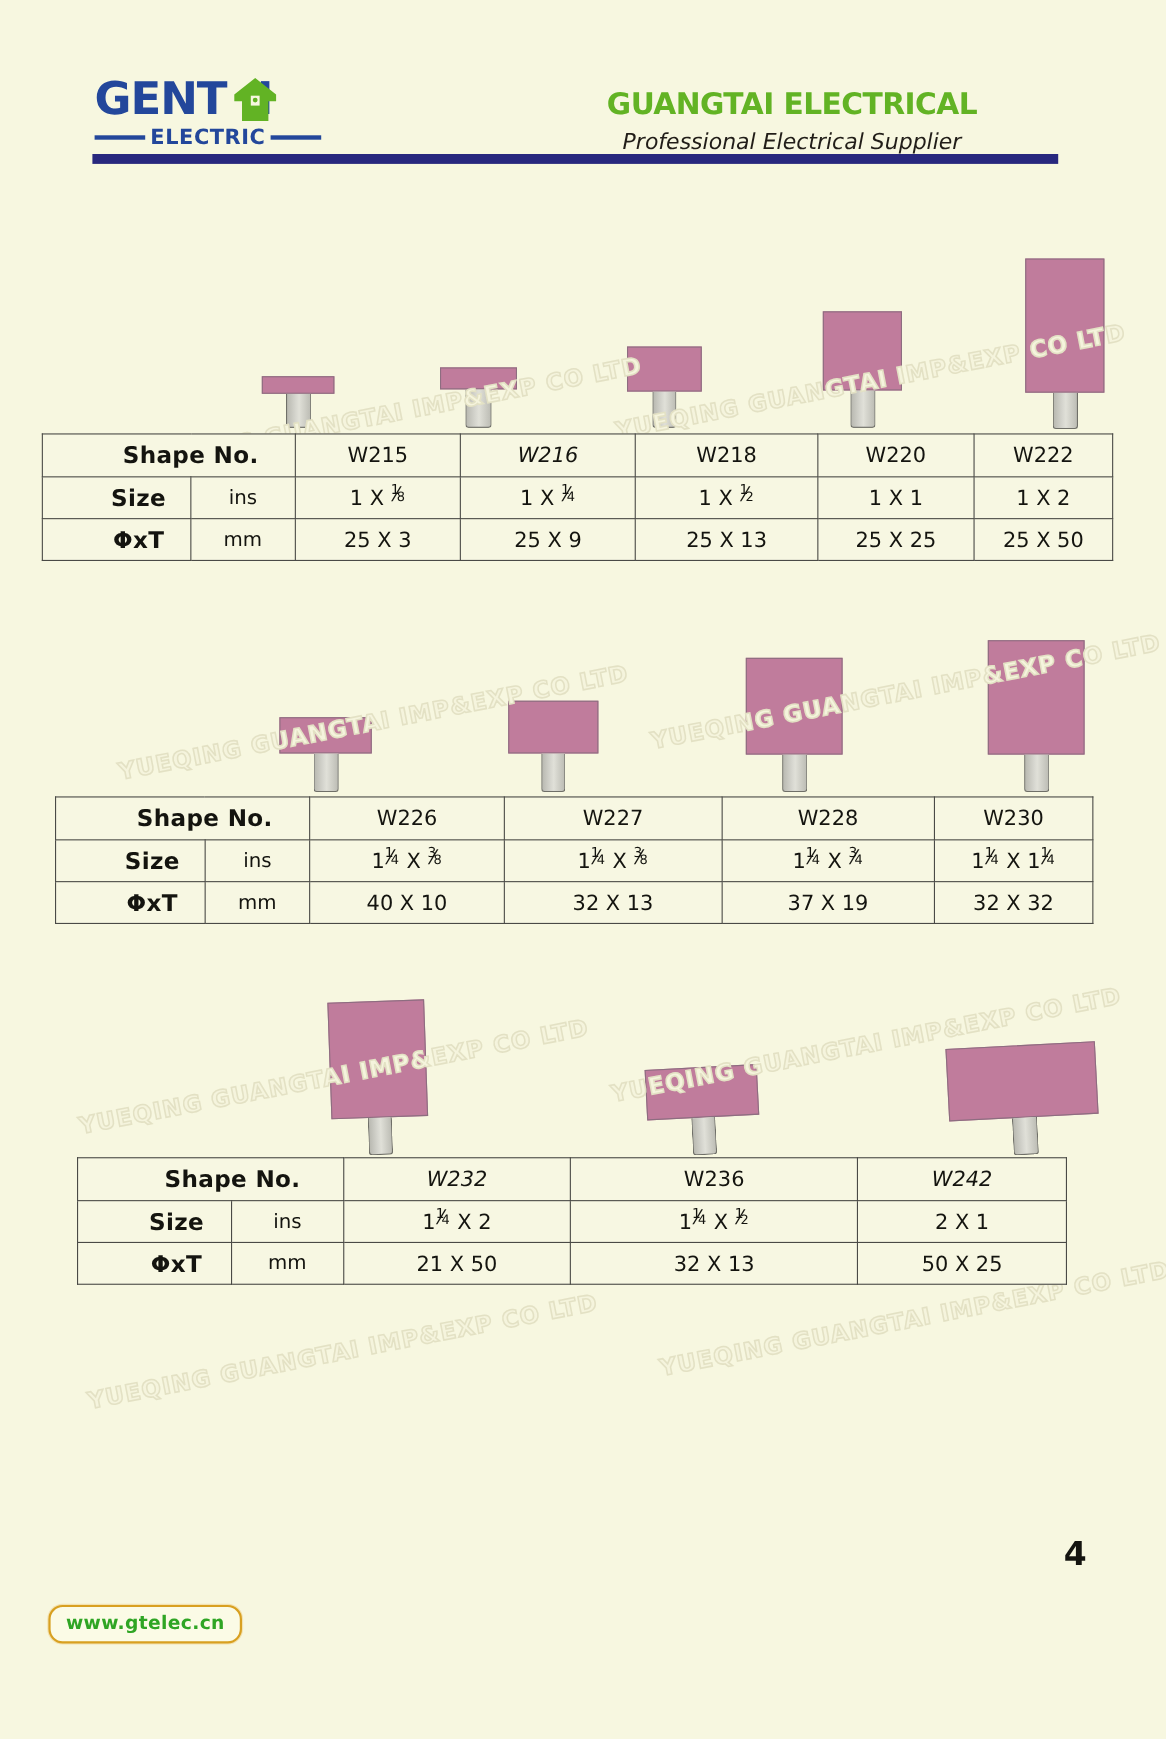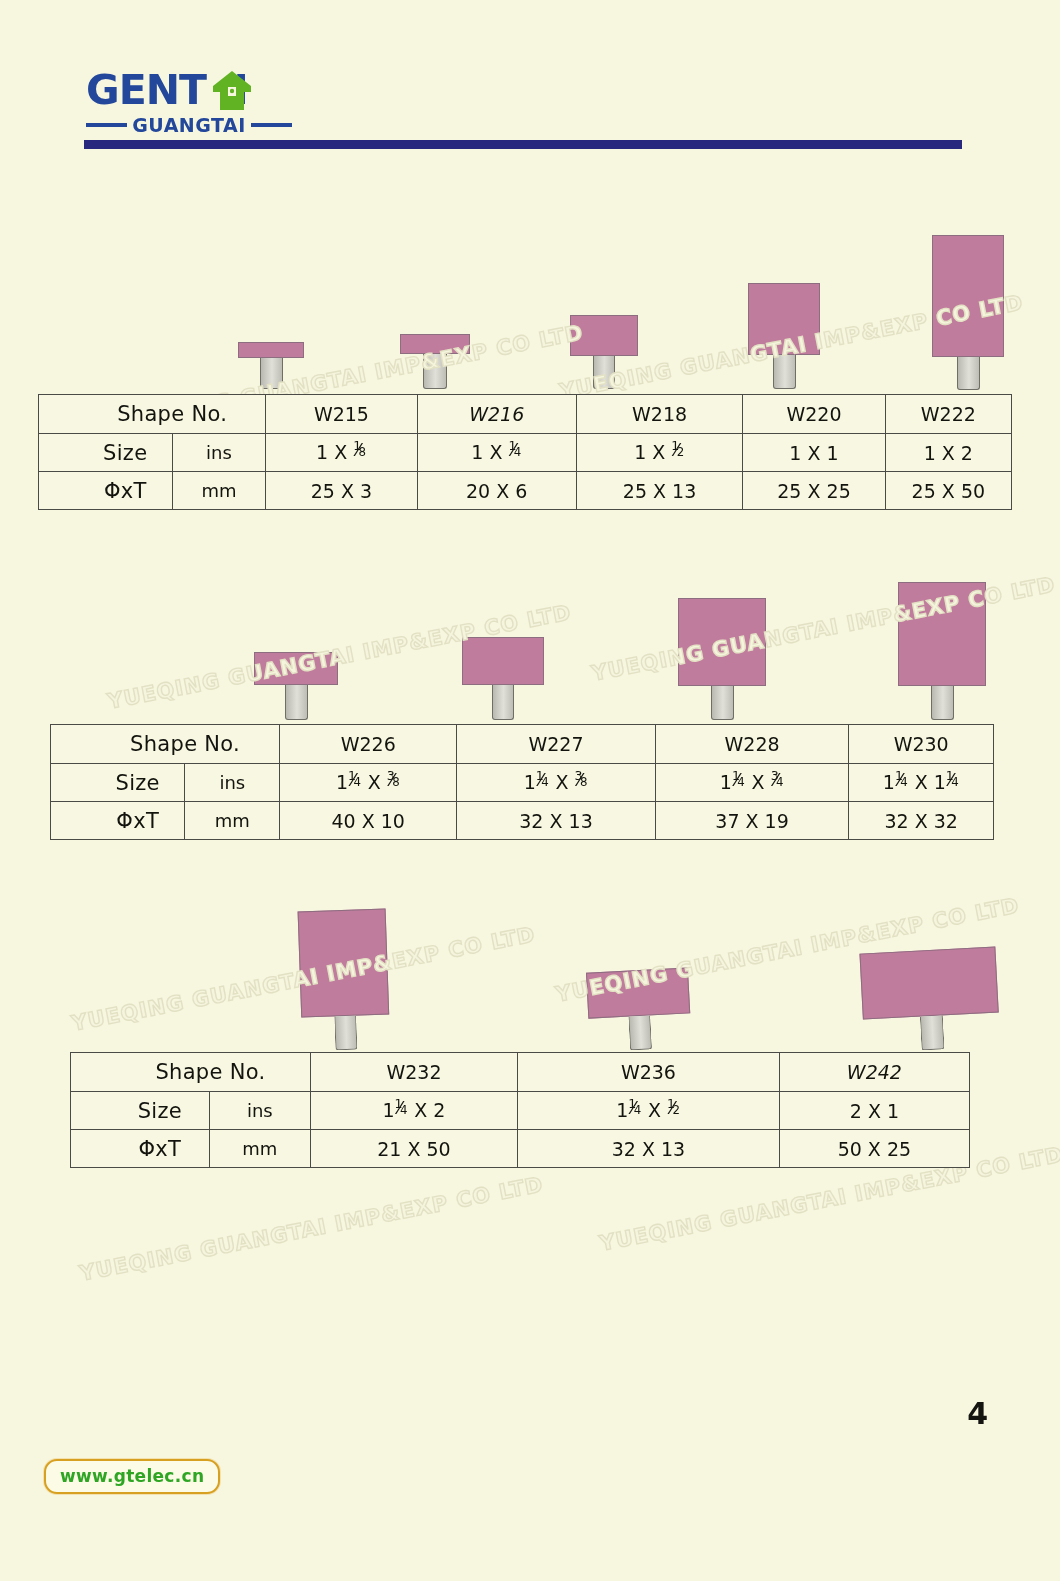--- a/index.html
+++ b/index.html
@@ -159,21 +159,21 @@
     font-family: "DejaVu Sans", sans-serif;
     font-size: 19px;
     color: #14140f;
     text-align: center;
     vertical-align: middle;
     padding: 0 4px;
     background: #f7f7e2;
     white-space: nowrap;
   }
   .spec-table td.rowlabel {
-    font-weight: normal;
+    font-weight: bold;
     font-size: 21px;
     letter-spacing: 0.3px;
     padding-left: 44px;
   }
   .spec-table td.unit {
     font-size: 18px;
   }
   .spec-table td.value {
     font-weight: normal;
   }
@@ -243,25 +243,29 @@
     <div id="logo-wordmark">
       <span>GENT</span><span style="visibility:hidden">A</span><span>I</span>
       <svg class="logo-house" viewBox="0 0 40 41">
         <polygon points="20,1 39,16 39,22 32,22 32,40 8,40 8,22 1,22 1,16" fill="#62b324"></polygon>
         <rect x="16" y="17" width="8" height="9" fill="#f7f7e0"></rect>
         <circle cx="20" cy="21" r="2.2" fill="#62b324"></circle>
       </svg>
     </div>
     <div id="logo-sub">
       <span class="rule"></span>
-      <span class="txt">GUANGTAI</span>
+      <span class="txt">ELECTRIC</span>
       <span class="rule"></span>
     </div>
   </div>
 
+  <div id="brand-titles">
+    <div id="company-name">GUANGTAI ELECTRICAL</div>
+    <div id="company-tagline">Professional Electrical Supplier</div>
+  </div>
 
   <div id="header-rule"></div>
 </div>
 
 <div class="watermark" style="left:120px; top:410px;">YUEQING GUANGTAI IMP&amp;EXP CO LTD</div>
 <div class="watermark" style="left:560px; top:380px;">YUEQING GUANGTAI IMP&amp;EXP CO LTD</div>
 <div class="watermark" style="left:108px; top:690px;">YUEQING GUANGTAI IMP&amp;EXP CO LTD</div>
 <div class="watermark" style="left:592px; top:662px;">YUEQING GUANGTAI IMP&amp;EXP CO LTD</div>
 <div class="watermark" style="left:72px; top:1012px;">YUEQING GUANGTAI IMP&amp;EXP CO LTD</div>
 <div class="watermark" style="left:556px; top:983px;">YUEQING GUANGTAI IMP&amp;EXP CO LTD</div>
@@ -307,21 +311,21 @@
     <td class="value"><span class="mixnum">1 X </span><span class="frac"><span class="n">1</span><span class="s">⁄</span><span class="d">8</span></span></td>
     <td class="value"><span class="mixnum">1 X </span><span class="frac"><span class="n">1</span><span class="s">⁄</span><span class="d">4</span></span></td>
     <td class="value"><span class="mixnum">1 X </span><span class="frac"><span class="n">1</span><span class="s">⁄</span><span class="d">2</span></span></td>
     <td class="value">1 X 1</td>
     <td class="value">1 X 2</td>
   </tr>
   <tr class="r-dim">
     <td class="rowlabel">ΦxT</td>
     <td class="unit">mm</td>
     <td class="value">25 X 3</td>
-    <td class="value">20 X 6</td>
+    <td class="value">25 X 9</td>
     <td class="value">25 X 13</td>
     <td class="value">25 X 25</td>
     <td class="value">25 X 50</td>
   </tr>
 </tbody>
   </table>
 
 <div class="fig-band" style="top:560px; height:160px;">
   <div class="product" style="left:254px; width:84px; height:68px;">
     <div class="head" style="width:84px; height:33px;"></div>
@@ -381,21 +385,21 @@
   <div class="product" style="left:862px; width:136px; height:100px; transform:rotate(-3deg);">
     <div class="head" style="width:136px; height:66px;"></div>
     <div class="shank" style="width:23px; height:34px;"></div>
   </div>
 </div>
 
 <table class="spec-table" style="left:70px; top:1052px; width:900px;">
   <tbody>
       <tr class="r-shape">
     <td class="rowlabel" colspan="2" style="width:196px;">Shape No.</td>
-    <td class="value" style="width:220px;">W232</td>
+    <td class="value" style="width:220px;font-style:italic;">W232</td>
     <td class="value" style="width:284px;">W236</td>
     <td class="value" style="width:200px;font-style:italic;">W242</td>
   </tr>
   <tr class="r-size">
     <td class="rowlabel" style="width:96px;">Size</td>
     <td class="unit" style="width:100px;">ins</td>
     <td class="value"><span class="mixnum">1</span><span class="frac"><span class="n">1</span><span class="s">⁄</span><span class="d">4</span></span><span class="mixnum"> X 2</span></td>
     <td class="value"><span class="mixnum">1</span><span class="frac"><span class="n">1</span><span class="s">⁄</span><span class="d">4</span></span><span class="mixnum"> X </span><span class="frac"><span class="n">1</span><span class="s">⁄</span><span class="d">2</span></span></td>
     <td class="value">2 X 1</td>
   </tr>

